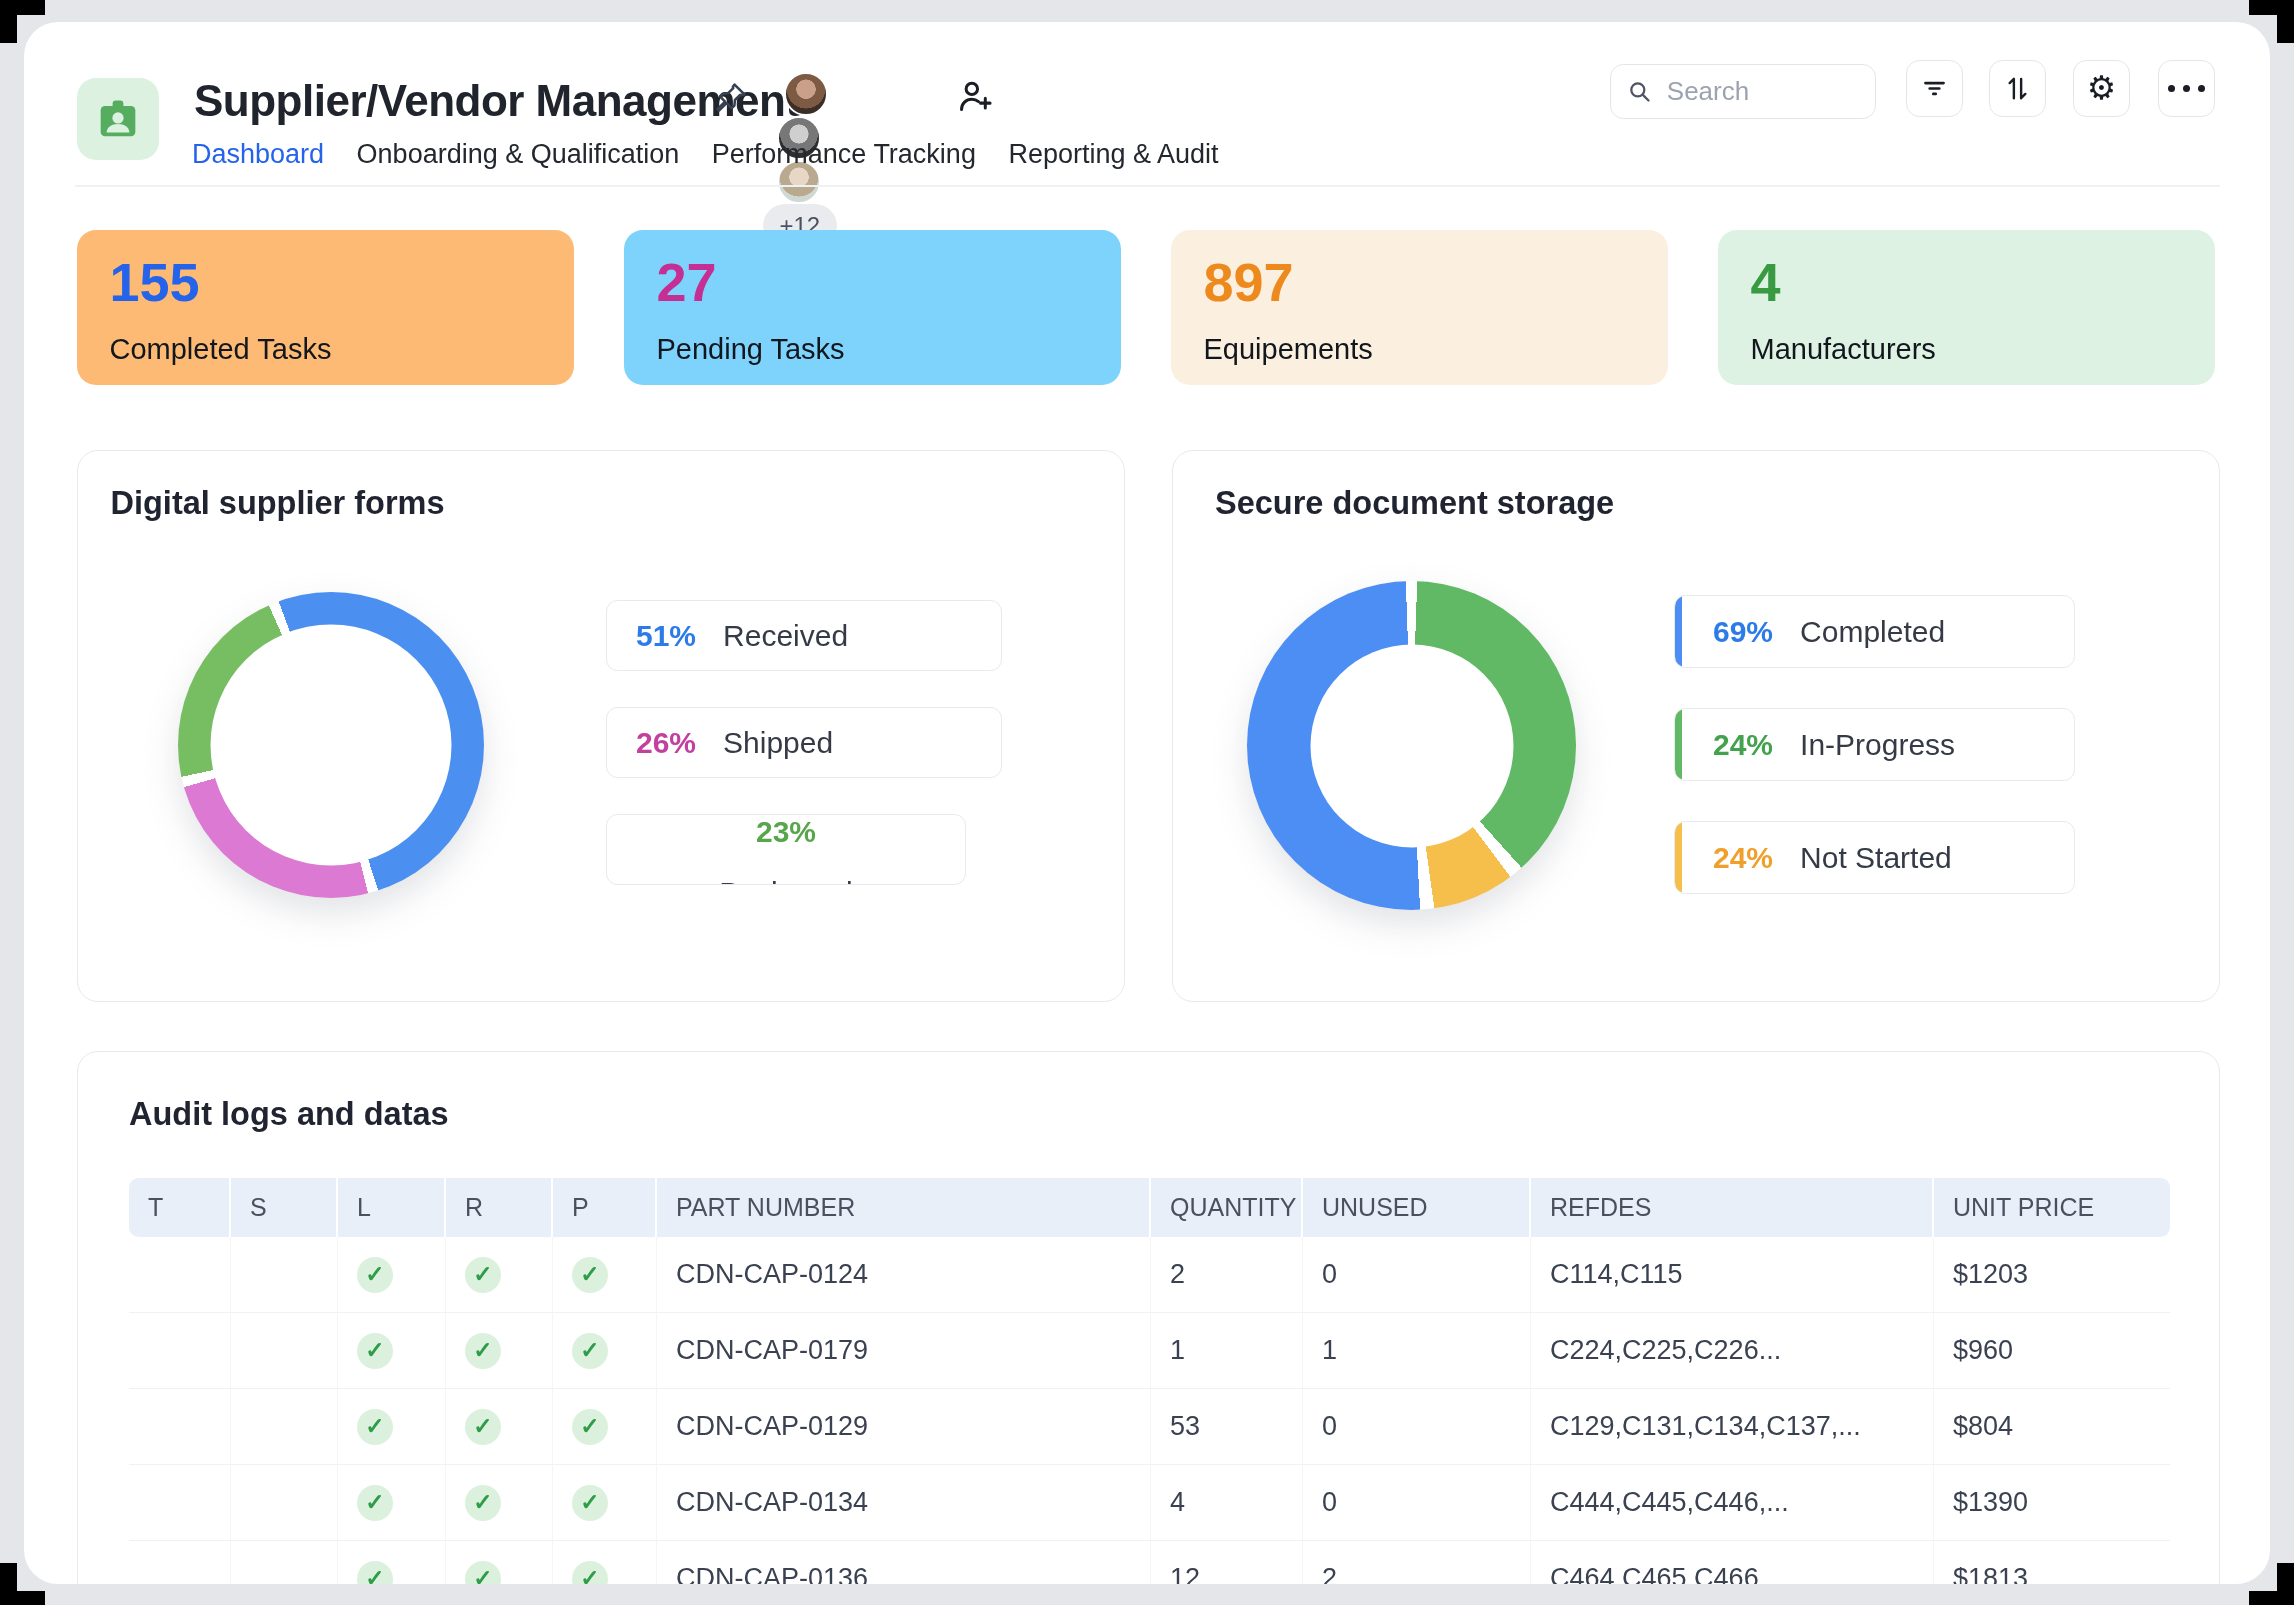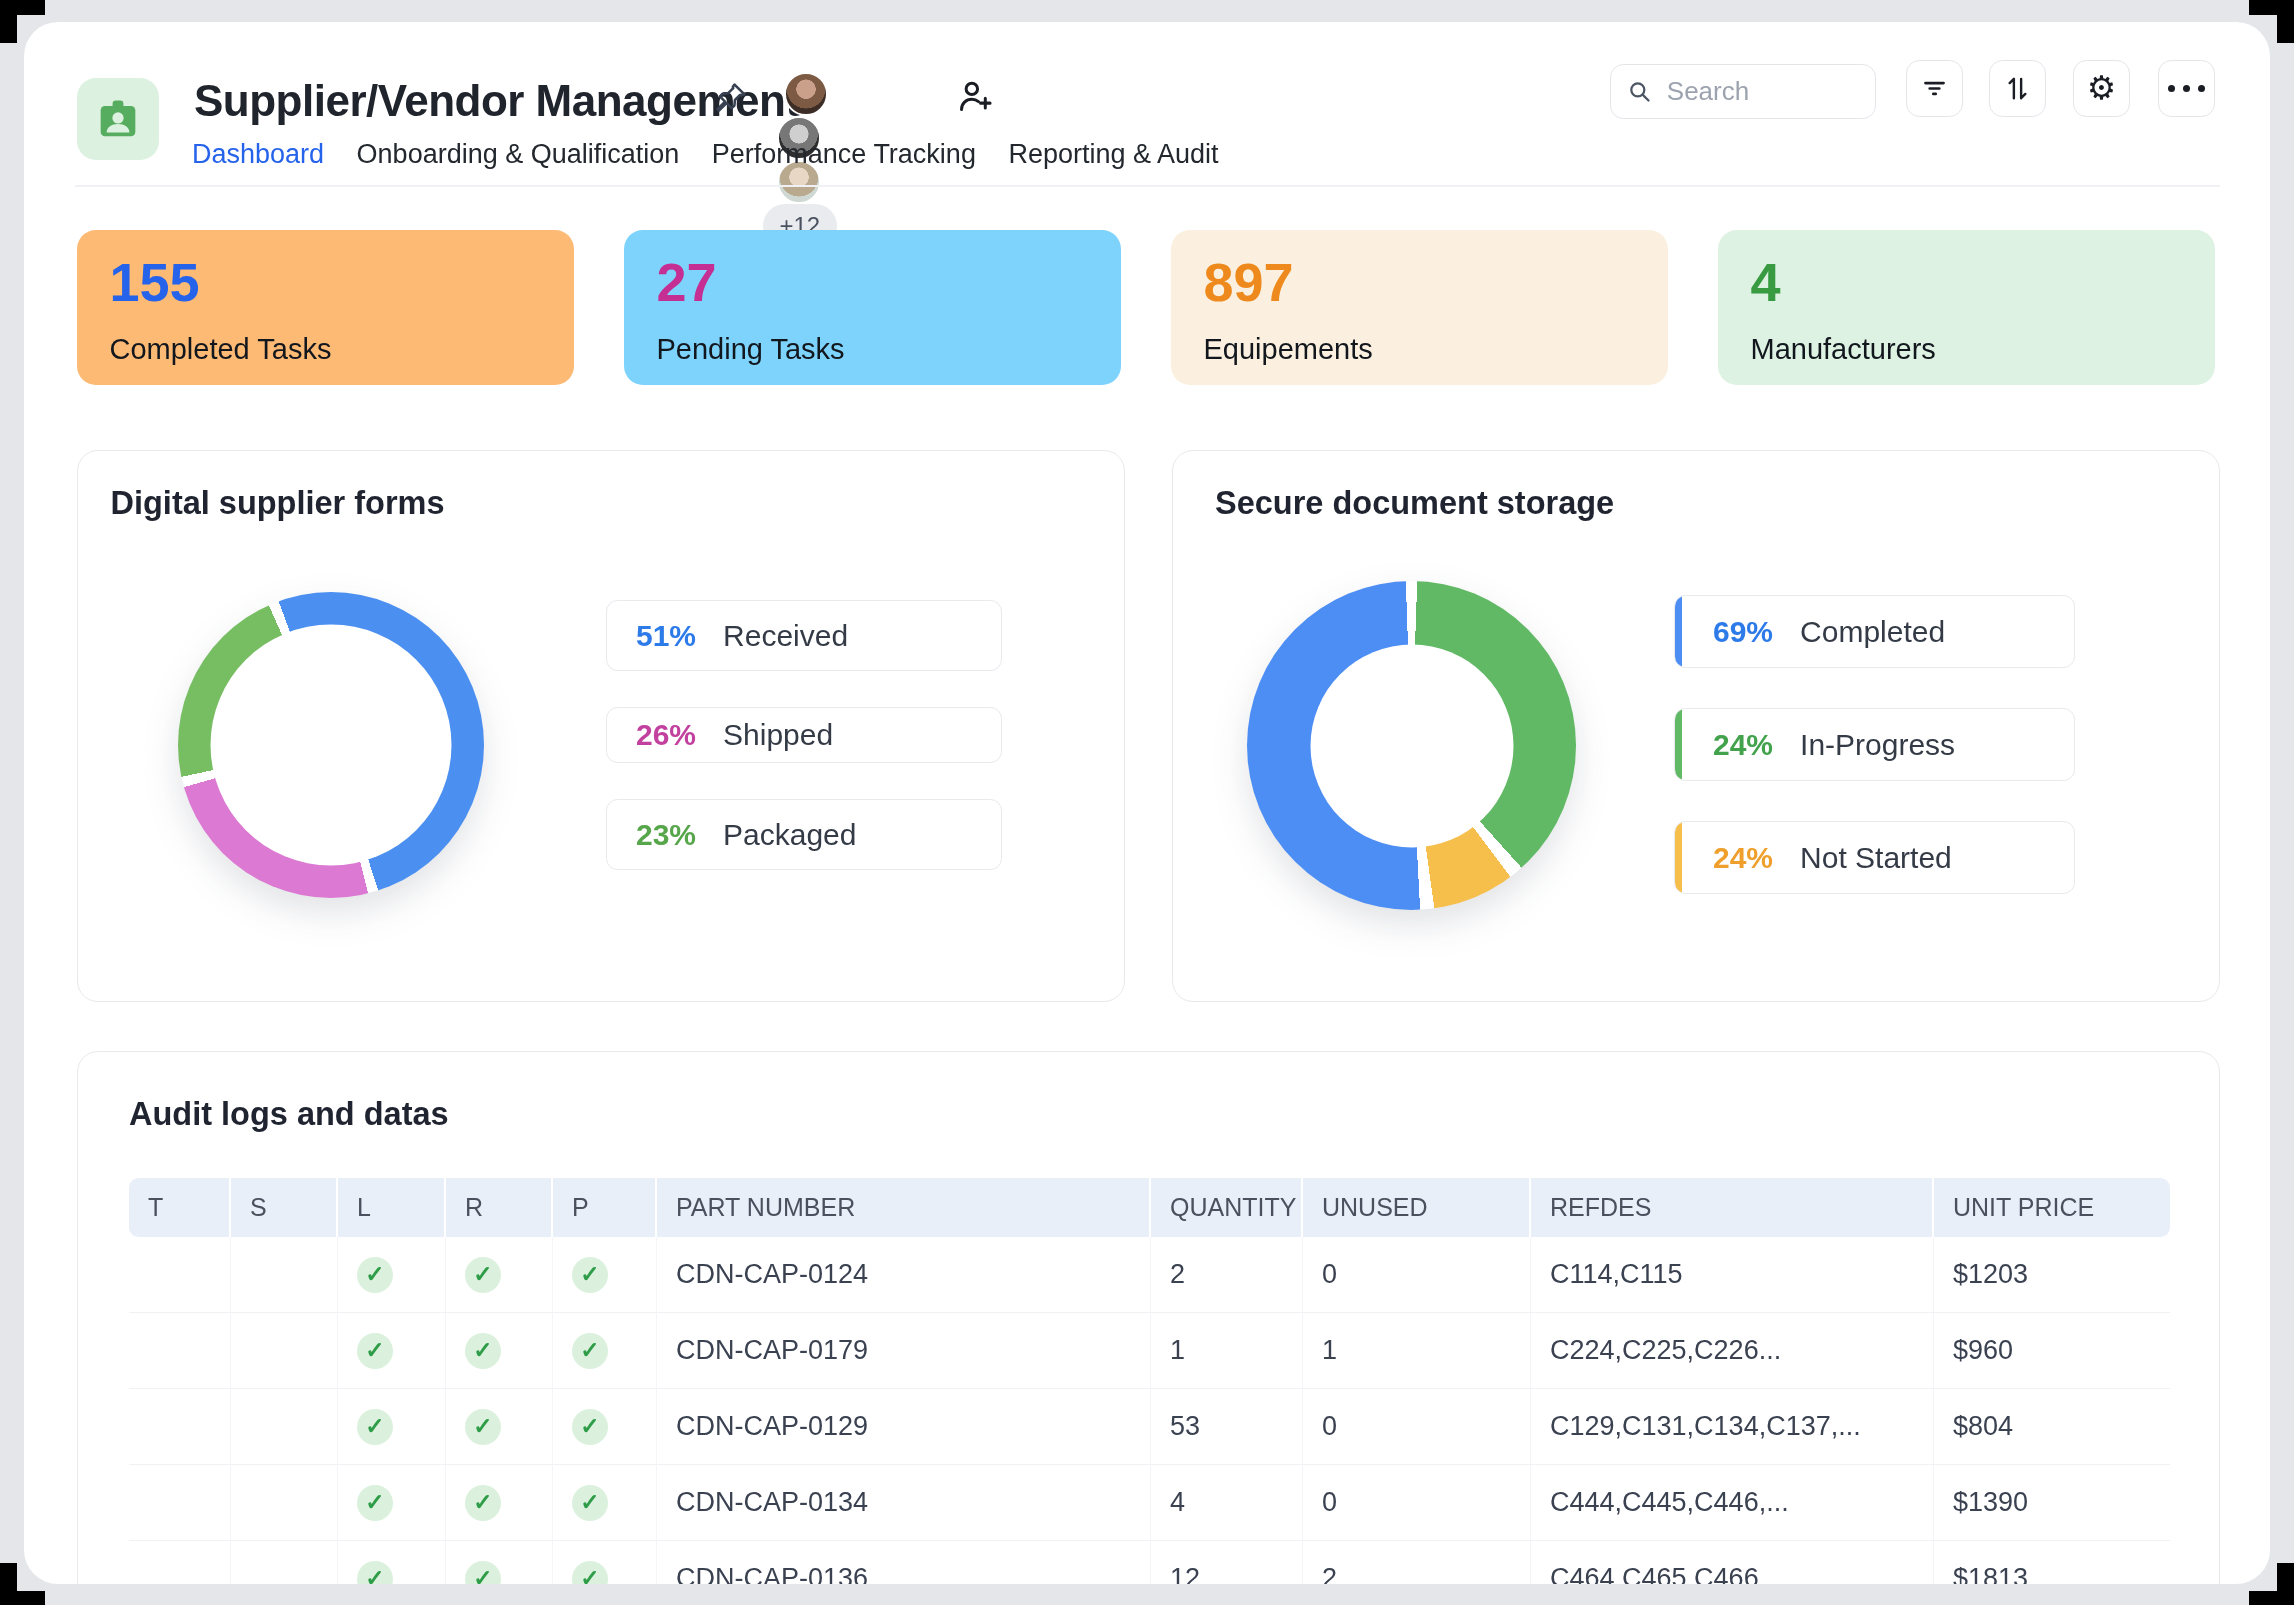--- a/index.html
+++ b/index.html
@@ -218,25 +218,25 @@
   <div class="panel left">
     <div class="panel-title">Digital supplier forms</div>
     <div class="donut" style="left: 100px; top: 141px; height: 306px; width: 306px; background: conic-gradient(from -20deg, rgb(75, 143, 240) 0deg, rgb(75, 143, 240) 182deg, rgb(255, 255, 255) 182deg, rgb(255, 255, 255) 186deg, rgb(220, 121, 211) 186deg, rgb(220, 121, 211) 274deg, rgb(255, 255, 255) 274deg, rgb(255, 255, 255) 278deg, rgb(119, 190, 99) 278deg, rgb(119, 190, 99) 356deg, rgb(255, 255, 255) 356deg, rgb(255, 255, 255) 360deg);">
         <div class="hole" style="height: 241px; width: 241px;"></div>
       </div>
     <div class="legend" style="left:528px;top:149px;gap:36px;">
         <div class="legend-item" style="width: 396px; height: 71px;">
           <div class="legend-pct" style="color: rgb(45, 123, 233);">51%</div>
           <div class="legend-label">Received</div>
         </div>
-        <div class="legend-item" style="width: 396px; height: 56px;">
+        <div class="legend-item" style="width: 396px; height: 71px;">
           <div class="legend-pct" style="color: rgb(194, 64, 158);">26%</div>
           <div class="legend-label">Shipped</div>
         </div>
-        <div class="legend-item" style="width: 396px; height: 71px;">
+        <div class="legend-item" style="width: 360px; height: 71px; flex-direction: column;">
           <div class="legend-pct" style="color: rgb(87, 166, 75);">23%</div>
           <div class="legend-label">Packaged</div>
         </div>
       </div>
   </div>
 
   <div class="panel right">
     <div class="panel-title">Secure document storage</div>
     <div class="donut" style="left: 74px; top: 130px; height: 329px; width: 329px; background: conic-gradient(rgb(255, 255, 255) 0deg, rgb(255, 255, 255) 2deg, rgb(97, 185, 101) 2deg, rgb(97, 185, 101) 138deg, rgb(255, 255, 255) 138deg, rgb(255, 255, 255) 143deg, rgb(246, 190, 75) 143deg, rgb(246, 190, 75) 172deg, rgb(255, 255, 255) 172deg, rgb(255, 255, 255) 177deg, rgb(77, 142, 245) 177deg, rgb(77, 142, 245) 358deg, rgb(255, 255, 255) 358deg, rgb(255, 255, 255) 360deg);">
         <div class="hole" style="height: 203px; width: 203px;"></div>

